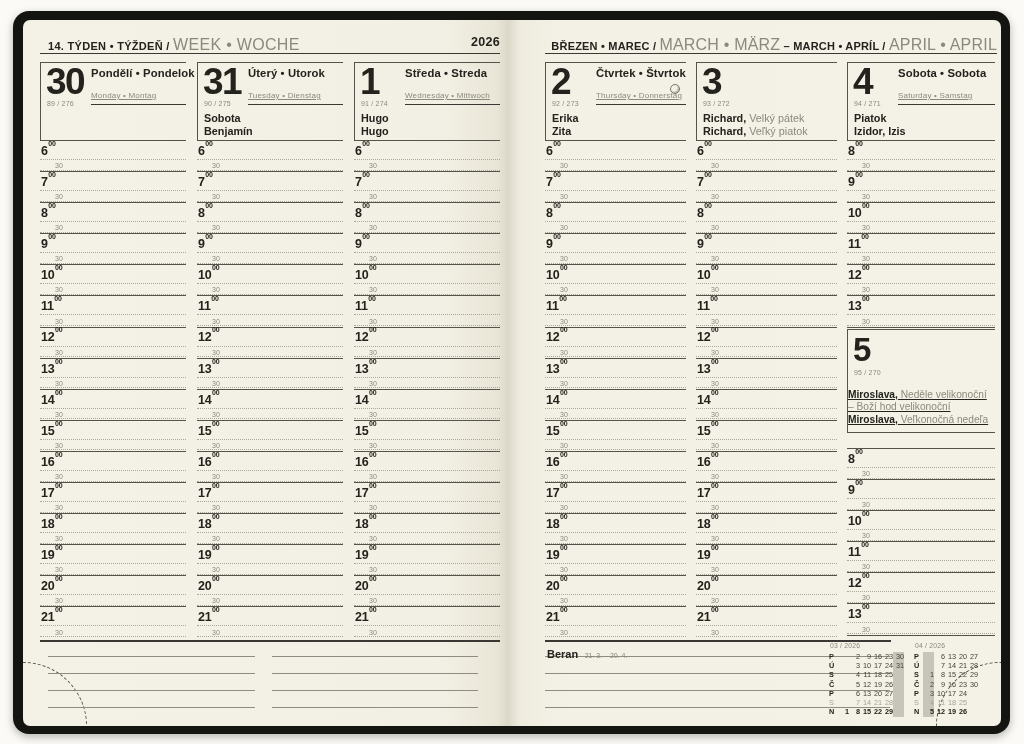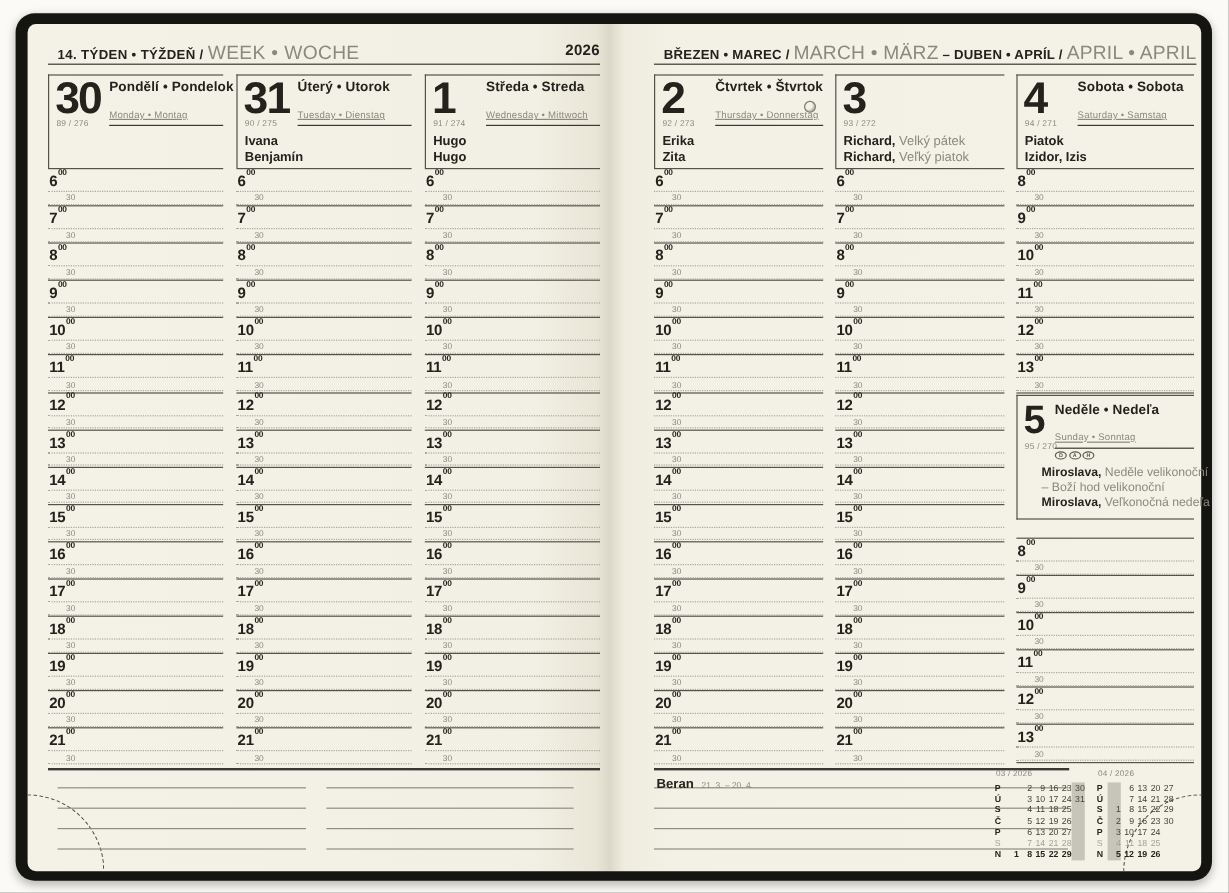--- a/index.html
+++ b/index.html
@@ -57,21 +57,21 @@
   .hour-num sup{font-size:7px;position:relative;top:-4px;left:.5px;}
   .half-row{height:9.6px;border-bottom:1px dotted var(--dot);box-sizing:content-box;position:relative;}
   .half-label{position:absolute;left:15px;bottom:0.5px;font-size:7px;color:var(--gray);}
 
   
   #sunday-head{position:absolute;left:847px;top:329px;width:148px;height:104px;box-sizing:border-box;
                border-top:1.45px solid var(--line);border-left:1.45px solid var(--line);border-bottom:1.45px solid var(--line);}
   #sunday-head .day-num{font-size:33px;line-height:33px;top:3px;}
   #sunday-head .doy{top:39px;}
   #sunday-head .day-names{left:31px;top:6px;}
-  #sunday-head .namedays{top:59px;left:20px;}
+  #sunday-head .namedays{top:59px;left:0;text-decoration:underline;}
   #sunday-head .nameday-line{font-size:10.2px;line-height:12.4px;}
   #sunday-grid{position:absolute;left:847px;top:448px;width:148px;}
 
   
   .thick{position:absolute;height:2.2px;background:var(--thick);}
   .note-line{position:absolute;height:0;border-top:1px solid var(--faint);}
   .zodiac{position:absolute;left:547px;top:644px;white-space:nowrap;}
   .z-name{font-weight:bold;font-size:11px;color:var(--ink);}
   .z-range{font-size:7px;color:var(--gray);margin-left:2px;}
 
@@ -102,21 +102,21 @@
       <span class="hb">14. TÝDEN • TÝŽDEŇ /</span>
       <span class="hg">WEEK • WOCHE</span>
       <span class="year">2026</span>
     </div>
     <div class="hrule l"></div>
 
     <div class="rp-header">
       <span class="hb">BŘEZEN • MAREC /</span>
       <span class="hg">MARCH • MÄRZ</span>
       <span class="hb">–</span>
-      <span class="hb">DUBEN • APRÍL /</span>
+      <span class="hb">MARCH • APRÍL /</span>
       <span class="hg">APRIL • APRIL</span>
     </div>
     <div class="hrule r"></div>
 
     <div class="day-col" style="left:40px;width:146px">
         <div class="day-head">
           <div class="day-num">30</div>
           <div class="doy">89 / 276</div>
           <div class="day-names">
             <div class="dn1">Pondělí • Pondelok</div>
@@ -258,21 +258,21 @@
     <div class="day-col" style="left:197px;width:146px">
         <div class="day-head">
           <div class="day-num">31</div>
           <div class="doy">90 / 275</div>
           <div class="day-names">
             <div class="dn1">Úterý • Utorok</div>
             <div class="dn2">Tuesday • Dienstag</div>
             <div class="head-rule"></div>
           </div>
           <div class="namedays">
-            <div class="nameday-line"><span class="b">Ivana</span></div>
+            <div class="nameday-line"><span class="b">Sobota</span></div>
             <div class="nameday-line"><span class="b">Benjamín</span></div>
           </div>
         </div>
         <div class="time-grid">
           <div class="hour-block">
             <div class="hour-row">
               <span class="hour-num">6<sup>00</sup></span>
             </div>
             <div class="half-row">
               <span class="half-label">30</span>
@@ -893,26 +893,20 @@
             <div class="half-row">
               <span class="half-label">30</span>
             </div>
           </div>
         </div>
       </div>
 
     <div id="sunday-head" class="day-head">
         <div class="day-num">5</div>
         <div class="doy">95 / 270</div>
-        <div class="day-names">
-          <div class="dn1">Neděle • Nedeľa</div>
-          <div class="dn2">Sunday • Sonntag</div>
-          <div class="head-rule"></div>
-          <div class="badge-row"><span class="badge">D</span><span class="badge">A</span><span class="badge">H</span></div>
-        </div>
         <div class="namedays">
           <div class="nameday-line"><span class="b">Miroslava,</span><span class="t"> Neděle velikonoční</span></div>
           <div class="nameday-line"><span class="t">– Boží hod velikonoční</span></div>
           <div class="nameday-line"><span class="b">Miroslava,</span><span class="t"> Veľkonočná nedeľa</span></div>
         </div>
       </div>
     <div id="sunday-grid" class="time-grid closed">
         <div class="hour-block">
           <div class="hour-row">
             <span class="hour-num">8<sup>00</sup></span>

